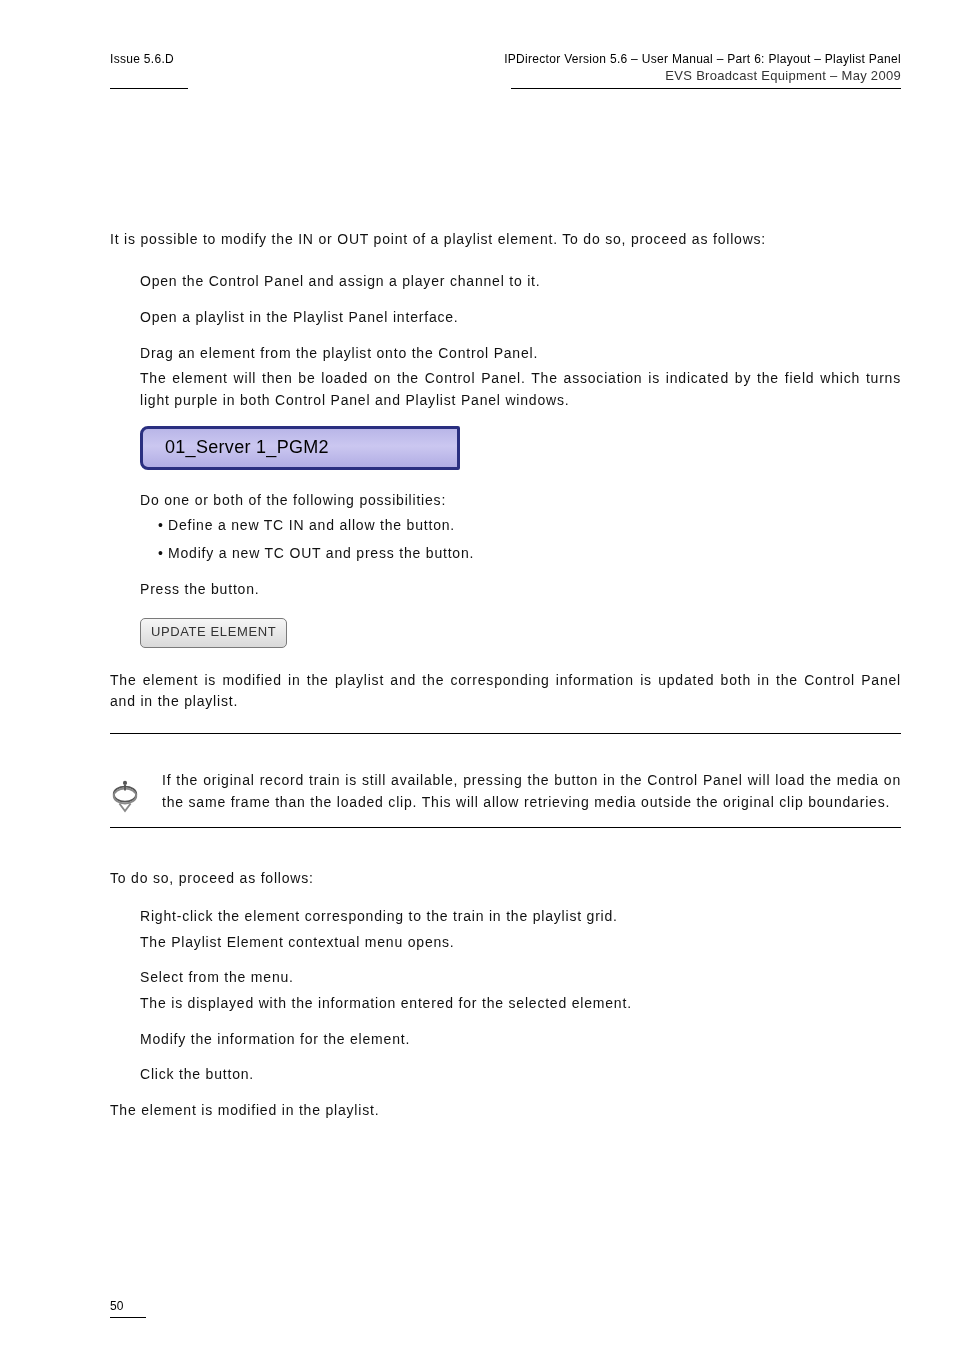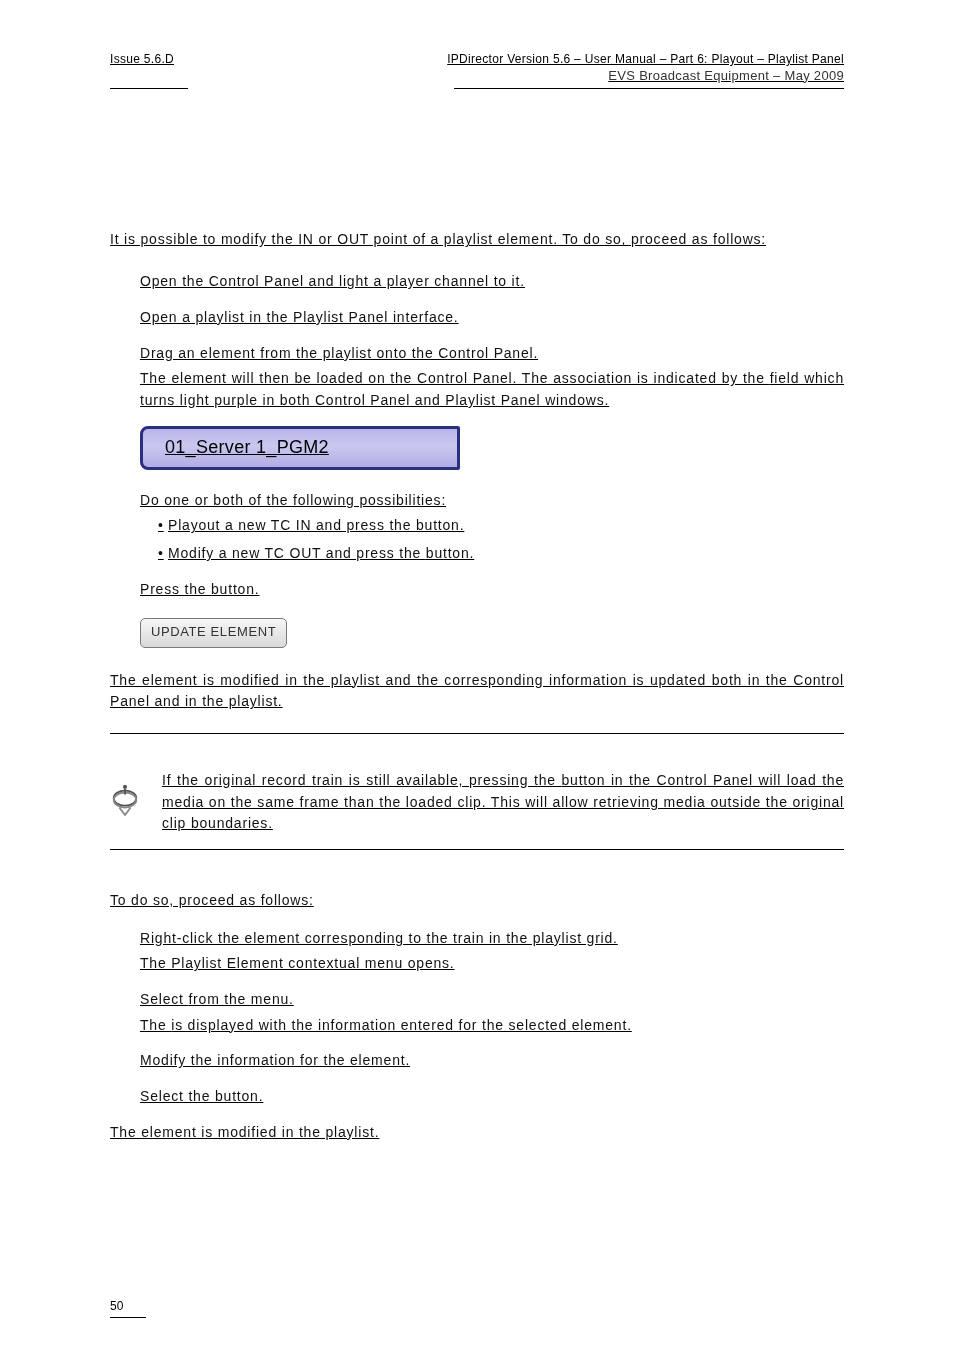--- a/index.html
+++ b/index.html
@@ -1,17 +1,17 @@
 <!DOCTYPE html>
 <html><head>
 <meta charset="utf-8">
 <style>
   * { margin: 0; padding: 0; box-sizing: border-box; }
   html, body { width: 954px; height: 1350px; background: #ffffff; font-family: Arial, Helvetica, sans-serif; color: #000; }
-  .page { position: relative; width: 954px; height: 1350px; padding: 52px 110px 40px 110px; text-decoration: underline; }
+  .page { position: relative; width: 954px; height: 1350px; padding: 52px 53px 40px 110px; }
   .header { display: flex; justify-content: space-between; align-items: flex-start; font-size: 12px; letter-spacing: 0.3px; }
   .header .left { font-weight: 400; }
   .header .right { text-align: right; line-height: 1.3; }
   .header .right .sub { font-size: 13px; color: #333; }
 
   .content { padding-top: 140px; font-size: 14px; letter-spacing: 0.8px; line-height: 1.55; color: #111; }
   .para { text-align: justify; margin-bottom: 20px; }
   .steps { padding-left: 30px; }
   .step { margin-bottom: 14px; }
   .step .txt { display:inline; }
@@ -19,21 +19,21 @@
   .bullets { padding-left: 18px; margin-top: 4px; }
   .bullets .bitem { display:flex; align-items:flex-start; margin-bottom:6px; text-align: justify;}
   .bullets .dot { width:10px; flex:0 0 10px; font-size:14px; line-height:1.55; }
   .bullets .btxt { flex:1; }
 
   .server-box { margin: 10px 0 20px 30px; width: 320px; height:44px; border: 3px solid #2a2f80; border-radius: 8px 2px 2px 8px; background: linear-gradient(180deg,#b9b6e8 0%, #cbc7f0 45%, #b1ade4 100%); color:#000; font-family: Arial, sans-serif; font-size:18px; font-weight:400; display:flex; align-items:center; padding-left:22px; letter-spacing:0.3px; }
 
   .update-box { margin: 4px 0 22px 30px; display:inline-block; background: linear-gradient(180deg,#f6f6f6,#d9d9d9); border:1px solid #7a7a7a; border-radius:5px; padding:3px 10px 4px 10px; font-family: "Arial Narrow", Arial, sans-serif; font-size:13px; letter-spacing:0.6px; color:#333; font-stretch: condensed; }
 
   .note-sep { border:none; border-top:1px solid #000; margin:8px 0 14px 0; }
-  .note-row { display:flex; align-items:center; gap:22px; }
+  .note-row { display:flex; align-items:flex-end; gap:22px; }
   .note-icon { width:30px; height:34px; flex:0 0 30px; margin-top:18px;}
   .note-text { text-align: justify; }
   .note-block .note-text { padding-left: 0; }
   .note-block { flex:1; padding-top:0;}
   .note-sep2 { border:none; border-top:1px solid #000; margin:14px 0 40px 0; }
 
   .footer { position:absolute; left:110px; bottom:32px; font-size:12px; }
   .footer .line { border-top:1px solid #000; width:36px; margin-top:4px; }
 
   .just { text-align: justify; }
@@ -61,21 +61,21 @@
     <div class="seg-r"></div>
   </div>
 
   <div class="content">
 
     <div>
       <div class="para just">It is possible to modify the IN or OUT point of a playlist element. To do so, proceed as follows:</div>
 
       <div class="steps">
         <div class="step">
-          <span class="txt">Open the Control Panel and light a player channel to it.</span>
+          <span class="txt">Open the Control Panel and assign a player channel to it.</span>
         </div>
         <div class="step">
           <span class="txt">Open a playlist in the Playlist Panel interface.</span>
         </div>
         <div class="step">
           <span class="txt">Drag an element from the playlist onto the Control Panel.</span>
           <div class="sub just">
             <span>The element will then be loaded on the Control Panel. The association is indicated by the </span><span> field which turns light purple in both Control Panel and Playlist Panel windows.</span>
           </div>
         </div>
@@ -85,21 +85,21 @@
         <span>01_Server 1_PGM2</span>
       </div>
 
       <div class="steps">
         <div class="step">
           <span class="txt">Do one or both of the following possibilities:</span>
           <div class="bullets">
             <div class="bitem">
               <span class="dot">•</span>
               <span class="btxt">
-                <span>Playout a new TC IN and press the </span><span> button.</span>
+                <span>Define a new TC IN and allow the </span><span> button.</span>
               </span>
             </div>
             <div class="bitem">
               <span class="dot">•</span>
               <span class="btxt">
                 <span>Modify a new TC OUT and press the </span><span> button.</span>
               </span>
             </div>
           </div>
         </div>
@@ -148,21 +148,21 @@
           </span>
           <div class="sub just">
             <span>The </span><span> is displayed with the information entered for the selected element.</span>
           </div>
         </div>
         <div class="step">
           <span class="txt">Modify the information for the element.</span>
         </div>
         <div class="step">
           <span class="txt">
-            <span>Select the </span><span> button.</span>
+            <span>Click the </span><span> button.</span>
           </span>
         </div>
       </div>
 
       <div class="para" style="margin-top:6px;">The element is modified in the playlist.</div>
     </div>
 
   </div>
 
   <div class="footer">

